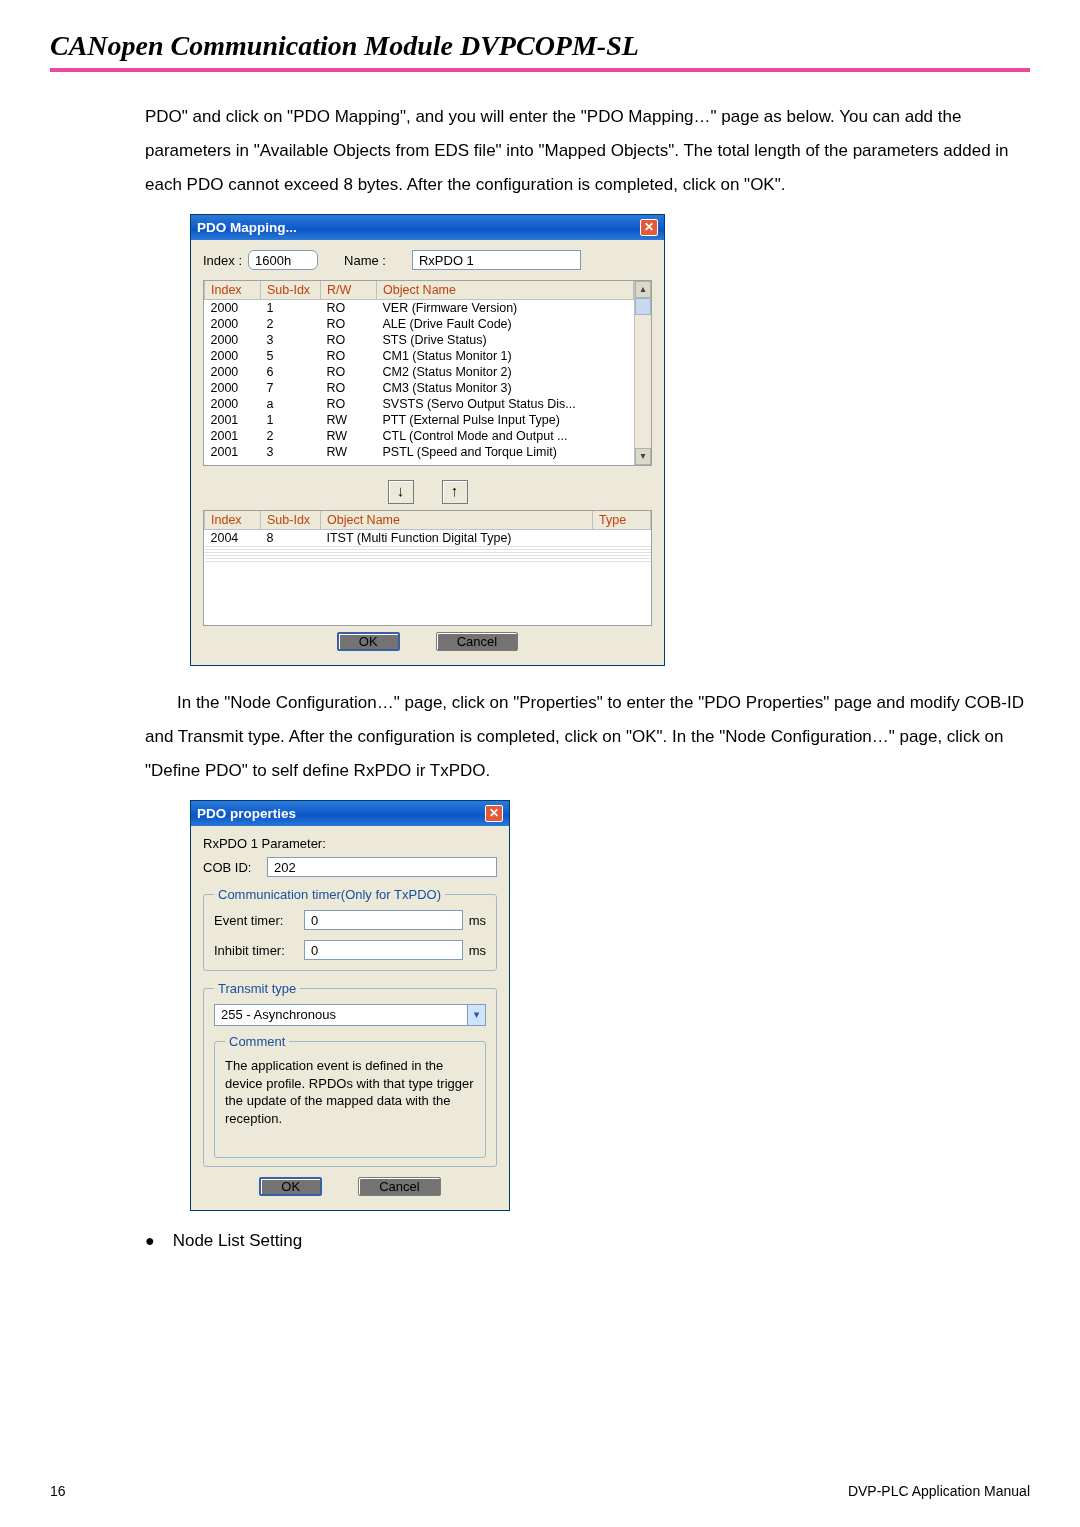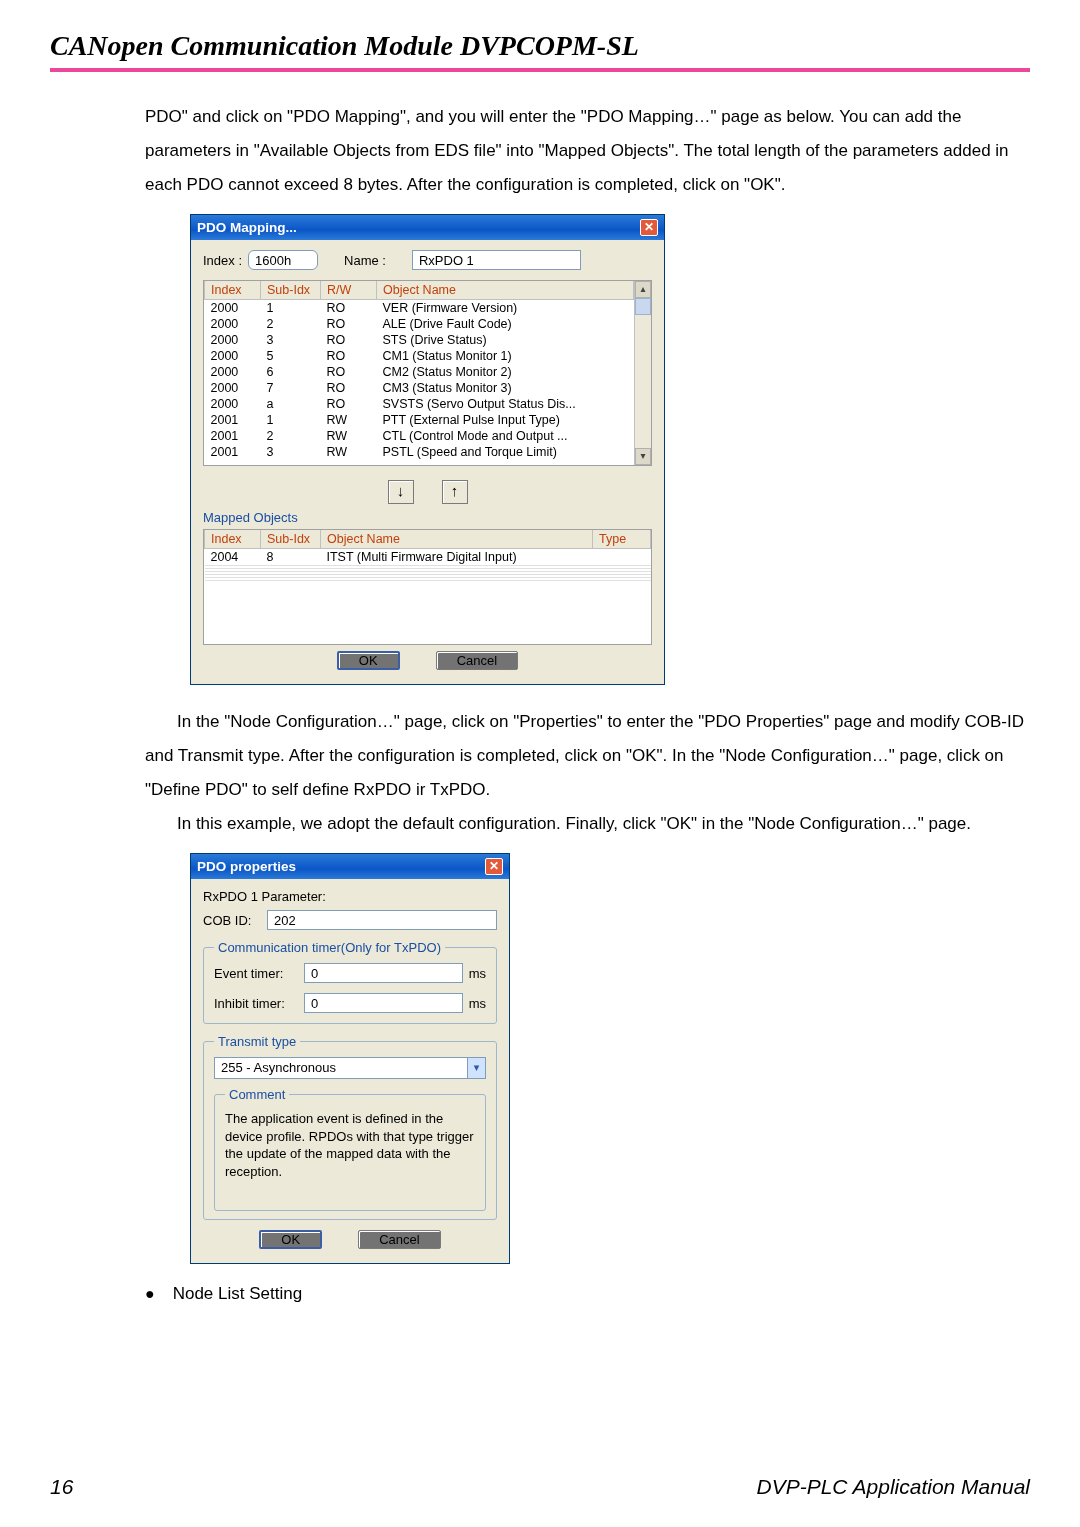--- a/index.html
+++ b/index.html
@@ -42,22 +42,21 @@
     margin-top: 14px;
   }
   .bullet-dot { font-size: 16px; }
   .footer {
     position: absolute;
     bottom: 28px;
     left: 50px;
     right: 50px;
     display: flex;
     justify-content: space-between;
-    font-size: 21px;
-    font-style: italic;
+    font-size: 14px;
   }
 
   
   .dialog {
     position: relative;
     background: #ece9d8;
     border: 1px solid #003c74;
     margin-left: 140px;
     margin-top: 12px;
     margin-bottom: 20px;
@@ -271,36 +270,35 @@
           <div style="flex:1;"></div>
           <div class="scroll-btn">▾</div>
         </div>
       </div>
 
       <div style="display:flex; gap:28px; justify-content:center; margin:14px 0 6px;">
         <div class="arrow-btn">↓</div>
         <div class="arrow-btn">↑</div>
       </div>
 
-      <div class="section-lbl">Mapped Objects</div>
       <div class="tbl-wrap" style="height:116px;">
         <table class="grid">
           <thead>
               <tr>
             <th style="width:56px;">Index</th>
             <th style="width:60px;">Sub-Idx</th>
             <th>Object Name</th>
             <th style="width:58px;">Type</th>
           </tr>
             </thead>
           <tbody id="mapped-body">
               <tr>
                 <td style="border-bottom: 1px solid rgb(224, 224, 224);">2004</td>
                 <td style="border-bottom: 1px solid rgb(224, 224, 224);">8</td>
-                <td style="border-bottom: 1px solid rgb(224, 224, 224);">ITST (Multi Firmware Digital Input)</td>
+                <td style="border-bottom: 1px solid rgb(224, 224, 224);">ITST (Multi Function Digital Type)</td>
                 <td style="border-bottom: 1px solid rgb(224, 224, 224);"></td>
               </tr>
               <tr>
                 <td style="border-bottom: 1px solid rgb(224, 224, 224);"></td>
                 <td style="border-bottom: 1px solid rgb(224, 224, 224);"></td>
                 <td style="border-bottom: 1px solid rgb(224, 224, 224);"></td>
                 <td style="border-bottom: 1px solid rgb(224, 224, 224);"></td>
               </tr>
               <tr>
                 <td style="border-bottom: 1px solid rgb(224, 224, 224);"></td>
@@ -331,21 +329,20 @@
       </div>
 
       <div class="btn-row">
         <button class="btn default">OK</button>
         <button class="btn">Cancel</button>
       </div>
     </div>
   </div>
 
   <div class="body-text indent">In the "Node Configuration…" page, click on "Properties" to enter the "PDO Properties" page and modify COB-ID and Transmit type. After the configuration is completed, click on "OK". In the "Node Configuration…" page, click on "Define PDO" to self define RxPDO ir TxPDO.</div>
-  <div class="body-text indent">In this example, we adopt the default configuration. Finally, click "OK" in the "Node Configuration…" page.</div>
 
   <div class="dialog" style="width: 320px;">
     <div class="titlebar">
       <span>PDO properties</span>
       <span class="close-btn">✕</span>
     </div>
     <div class="dlg-body">
       <div class="lbl" style="margin-bottom:6px;">RxPDO 1 Parameter:</div>
       <div class="row">
         <span class="lbl" style="width:58px;">COB ID:</span>

